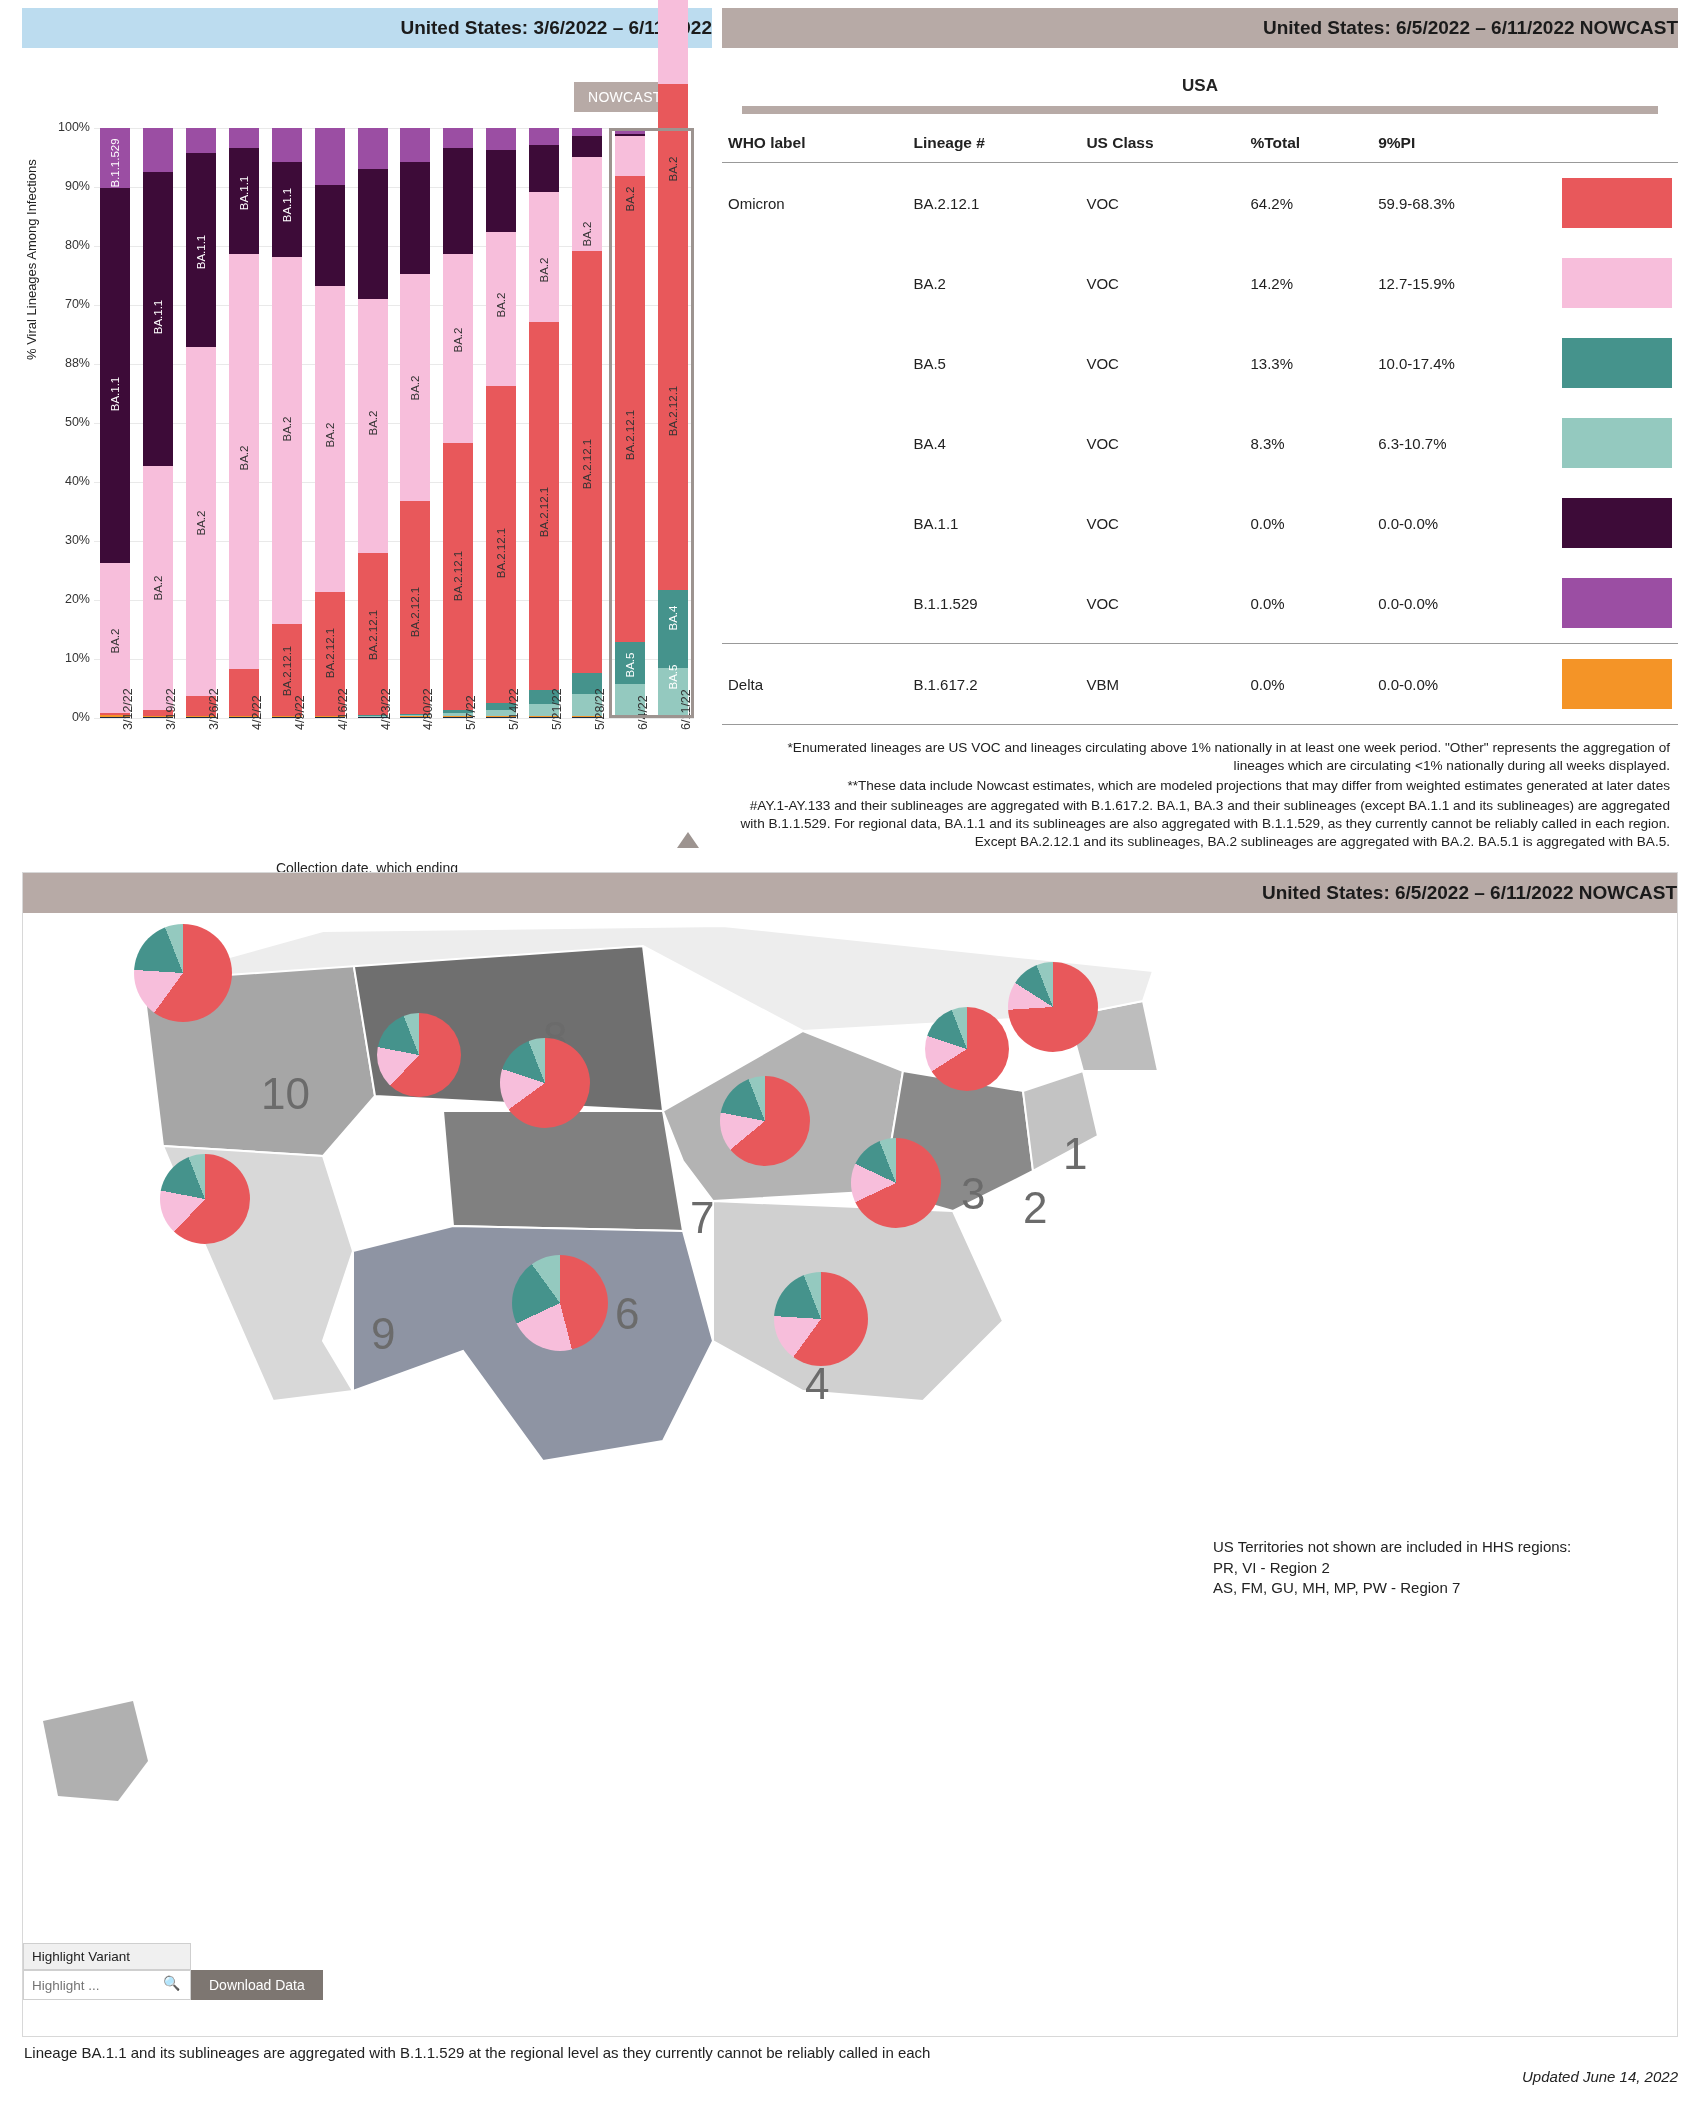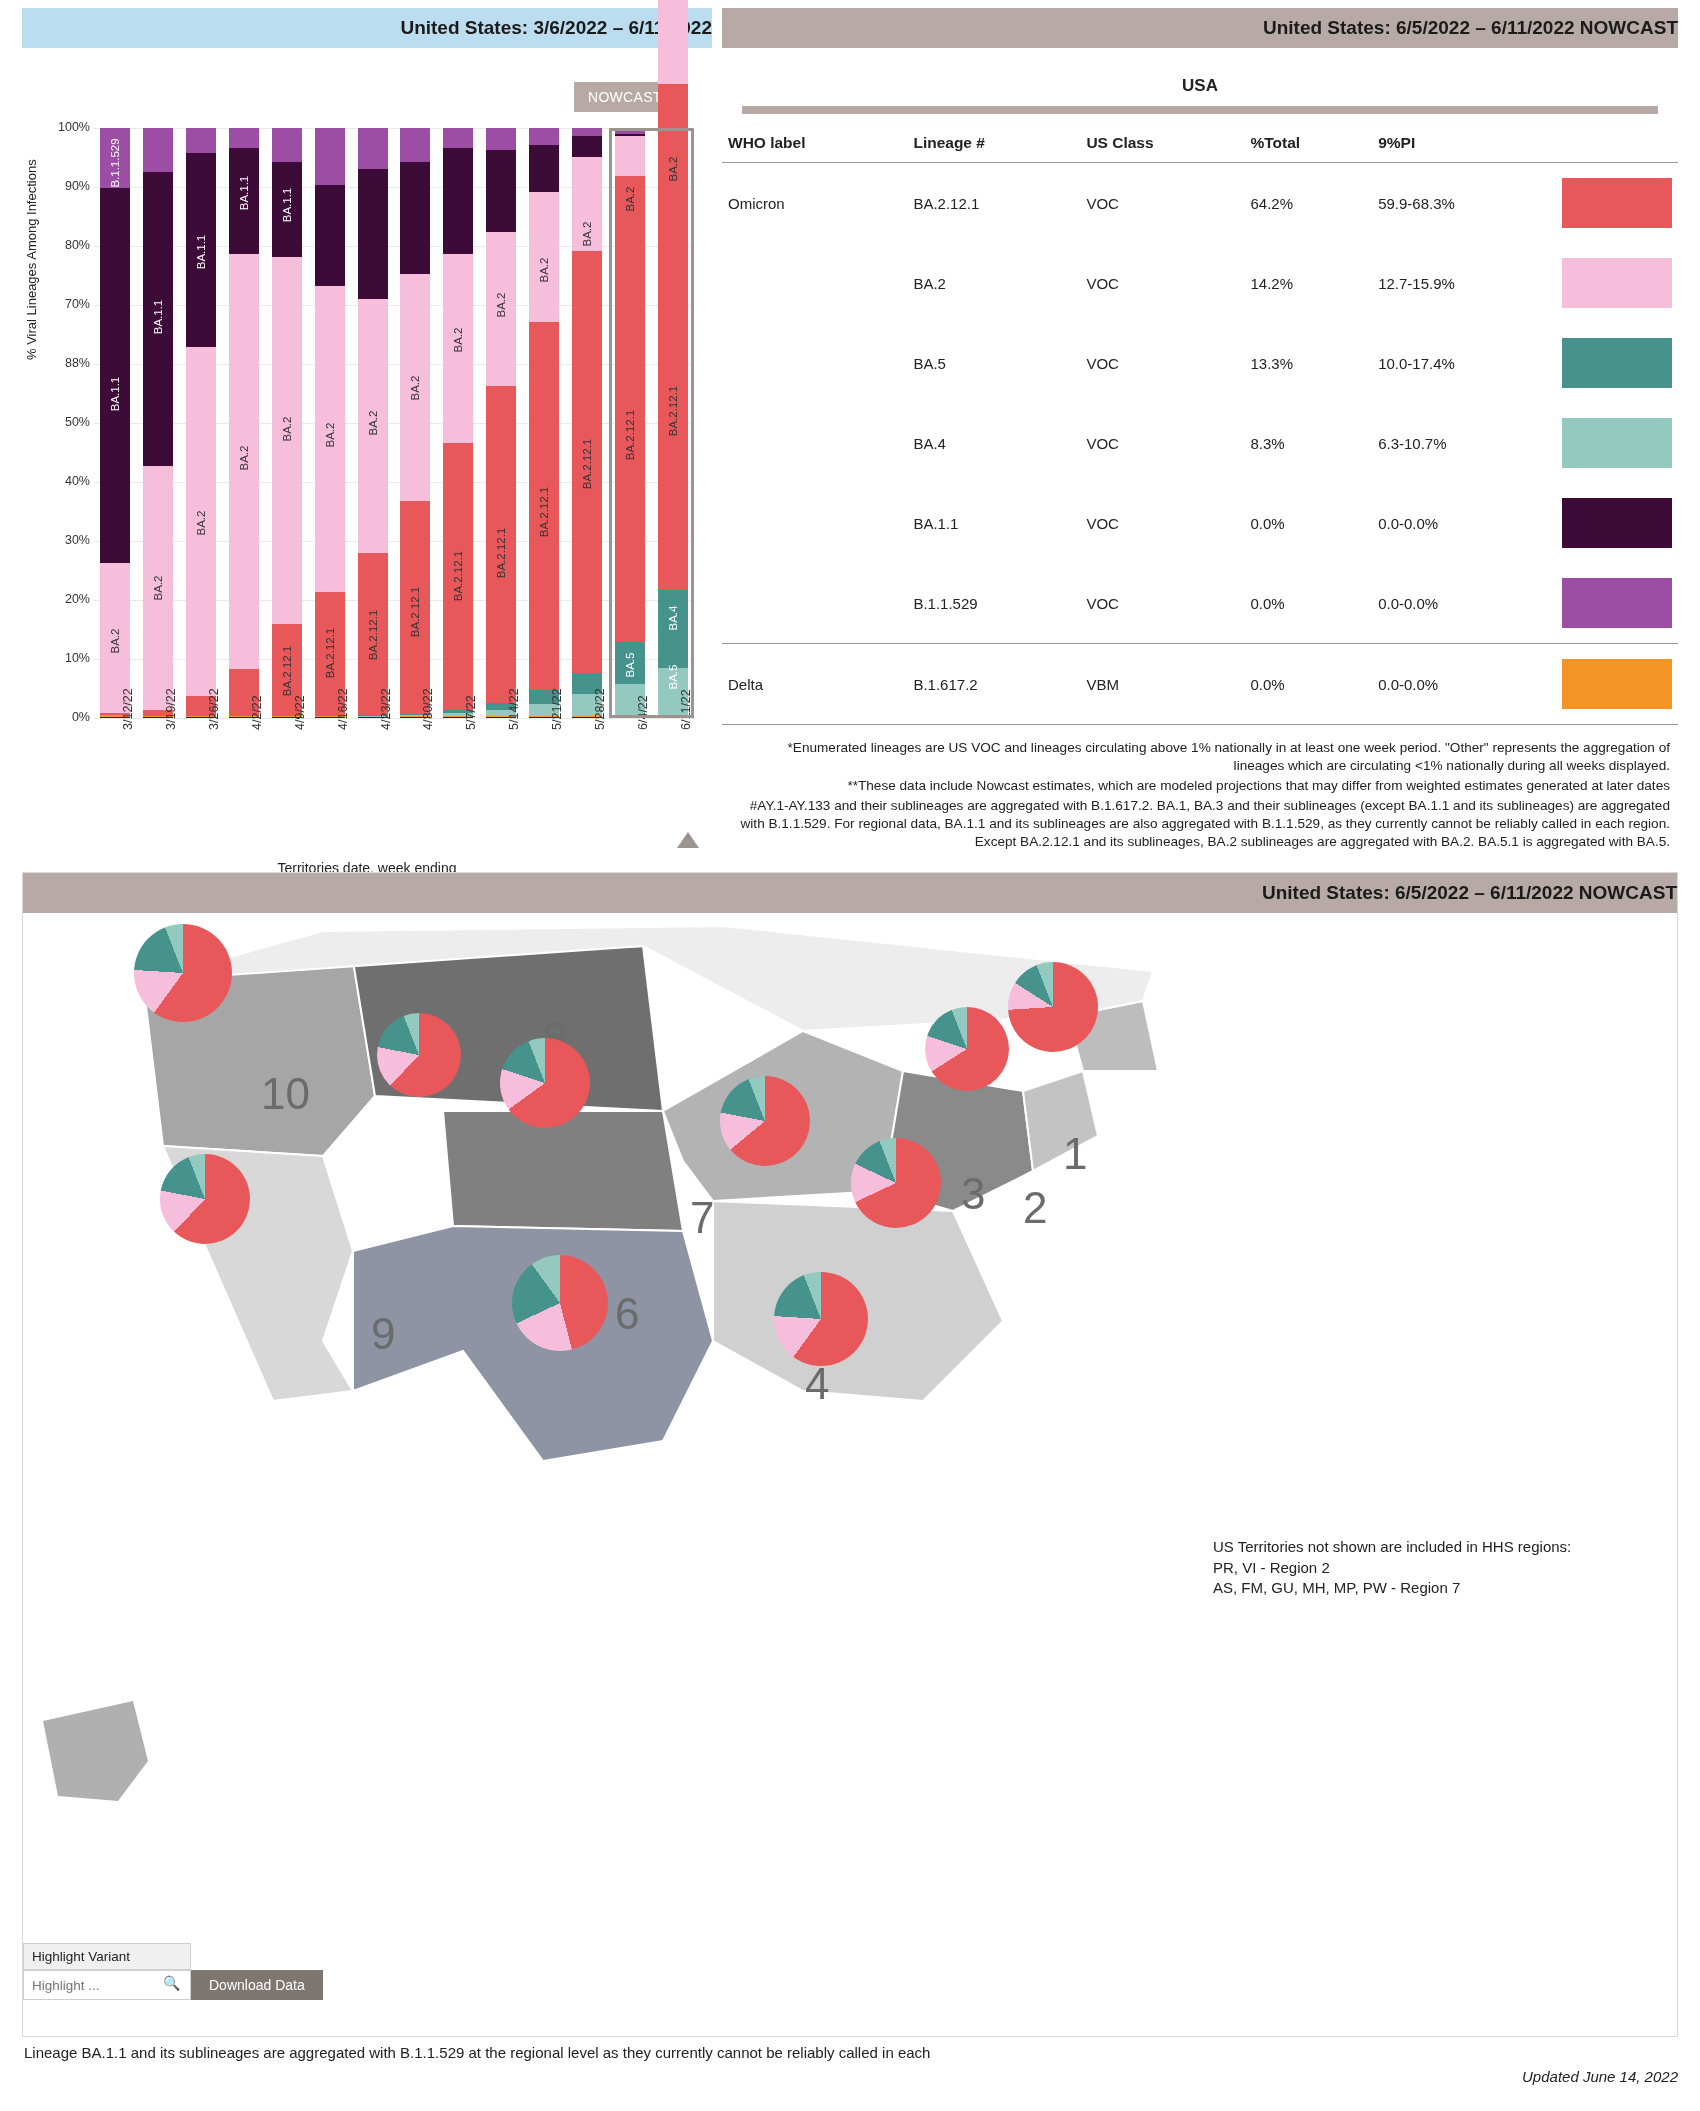--- a/index.html
+++ b/index.html
@@ -433,21 +433,21 @@
           <div class="seg" style="height: 0px; background: rgb(61, 11, 56); position: absolute; bottom: 718.03px; width: 30px;"></div>
           <div class="seg" style="height: 0px; background: rgb(155, 78, 163); position: absolute; bottom: 718.03px; width: 30px;"></div>
           <div style="position: absolute; left: 15px; bottom: 41.3px; transform: translate(-50%, 50%) rotate(-90deg); font-size: 11.5px; white-space: nowrap; color: rgb(255, 255, 255);">BA.5</div>
           <div style="position: absolute; left: 15px; bottom: 100.3px; transform: translate(-50%, 50%) rotate(-90deg); font-size: 11.5px; white-space: nowrap; color: rgb(255, 255, 255);">BA.4</div>
           <div style="position: absolute; left: 15px; bottom: 306.8px; transform: translate(-50%, 50%) rotate(-90deg); font-size: 11.5px; white-space: nowrap; color: rgb(51, 51, 51);">BA.2.12.1</div>
           <div style="position: absolute; left: 15px; bottom: 548.7px; transform: translate(-50%, 50%) rotate(-90deg); font-size: 11.5px; white-space: nowrap; color: rgb(51, 51, 51);">BA.2</div>
         </div>
         <div class="xtick" style="left: 584.571px; top: 602px;">6/11/22</div>
         <div id="nowcast-box" style="left: 514.714px; top: 0px; width: 84.8571px; height: 590px;"></div>
       </div>
-    <div id="xaxis-title">Territories date, week ending</div>
+    <div id="xaxis-title">Collection date, which ending</div>
     <div id="triangle"></div>
   </div>
 </div>
 
 <div id="right-panel">
   <div id="right-header" class="panel-header">United States: 6/5/2022 – 6/11/2022 NOWCAST</div>
   <div id="usa-title">USA</div>
   <div id="usa-bar"></div>
   <table class="nowcast">
     <thead>

